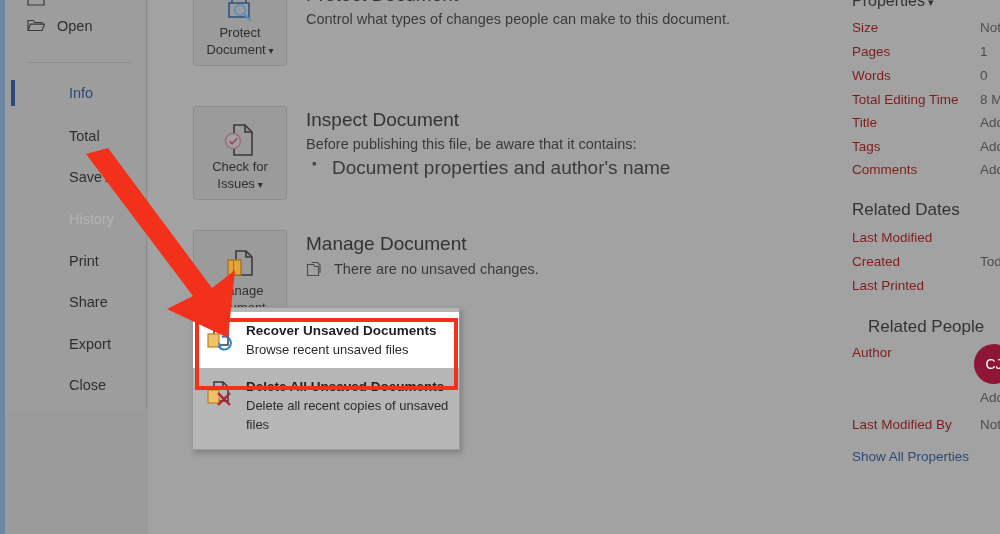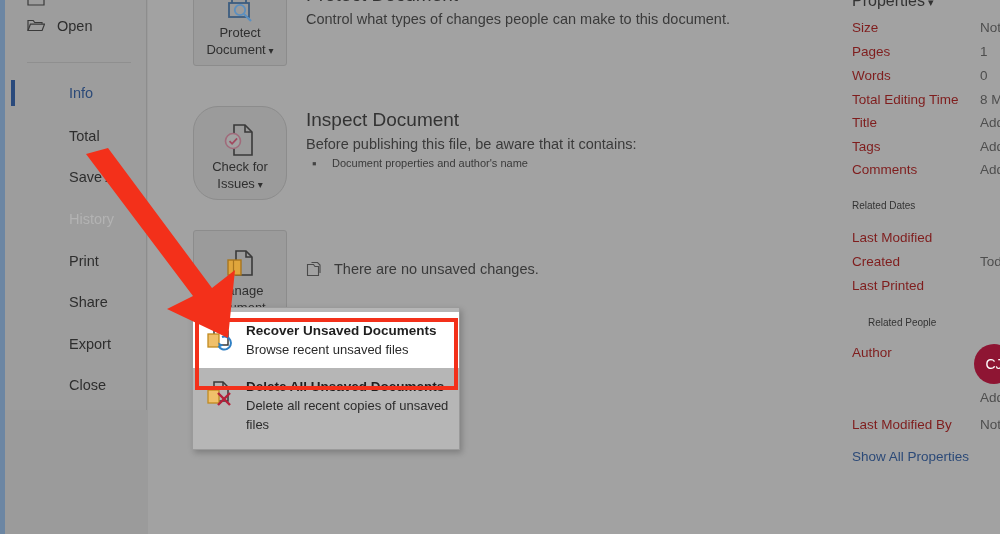--- a/index.html
+++ b/index.html
@@ -86,21 +86,21 @@
     font-size: 19px; color: #333;
     white-space: nowrap;
   }
   .sec-sub {
     position: absolute;
     font-size: 14.5px; color: #3a3a3a;
     white-space: nowrap;
   }
   .sec-bullet {
     position: absolute;
-    font-size: 11px; color: #3a3a3a;
+    font-size: 19px; color: #3a3a3a;
     white-space: nowrap;
     padding-left: 26px;
   }
   .sec-bullet::before {
     content: "\25AA";
     position: absolute; left: 6px; top: -1px;
     font-size: 13px; color: #444;
   }
   .sec-line-ico {
     position: absolute;
@@ -145,21 +145,21 @@
   }
 
   
   .pane {
     position: absolute; left: 852px; top: 0; width: 148px; height: 534px;
   }
   .pane-head {
     position: absolute; font-size: 16px; color: #333; white-space: nowrap;
   }
   .pane-sub {
-    position: absolute; font-size: 10px; color: #333; white-space: nowrap;
+    position: absolute; font-size: 17px; color: #333; white-space: nowrap;
   }
   .p-key {
     position: absolute; left: 0; font-size: 13.5px; color: #7f1d1d;
     white-space: nowrap;
   }
   .p-val {
     position: absolute; left: 128px; font-size: 13.5px; color: #4e4e4e;
     white-space: nowrap;
   }
   .p-link {
@@ -244,21 +244,21 @@
         </svg>
       </div>
       <div class="tile-label">Protect</div>
       <div class="tile-label">
         <span>Document</span><span class="chev"> ▾</span>
       </div>
     </div>
     <div class="sec-head" style="left:158px; top:-16px;">Protect Document</div>
     <div class="sec-sub" style="left:158px; top:11px;">Control what types of changes people can make to this document.</div>
 
-    <div class="tile" style="left:45px; top:106px;border-radius:25px;">
+    <div class="tile" style="left:45px; top:106px;">
       <div class="tile-ico">
         <svg width="40" height="38" viewBox="0 0 40 38">
           <path d="M14 4h11l7 7v23H14z" fill="none" stroke="#3a3a3a" stroke-width="1.6"></path>
           <path d="M25 4v7h7" fill="none" stroke="#3a3a3a" stroke-width="1.6"></path>
           <circle cx="13" cy="20" r="7.5" fill="#a2a2a2" stroke="#a06b7b" stroke-width="1.6"></circle>
           <path d="M9.5 20.2l2.6 2.6 5-5.4" fill="none" stroke="#a04a60" stroke-width="1.8"></path>
         </svg>
       </div>
       <div class="tile-label">Check for</div>
       <div class="tile-label">
@@ -276,20 +276,21 @@
           <path d="M26 6v6h6" fill="none" stroke="#3a3a3a" stroke-width="1.6"></path>
           <rect x="8" y="15" width="13" height="15" fill="#e0a63c" stroke="#a8761f" stroke-width="1.4"></rect>
           <line x1="13.5" y1="15" x2="13.5" y2="30" stroke="#a8761f" stroke-width="1.2"></line>
         </svg>
       </div>
       <div class="tile-label">Manage</div>
       <div class="tile-label">
         <span>Document</span><span class="chev"> ▾</span>
       </div>
     </div>
+    <div class="sec-head" style="left:158px; top:233px;">Manage Document</div>
     <div class="sec-line-ico" style="left:158px; top:261px;">
       <span style="position:absolute;left:0;top:0">
         <svg width="17" height="17" viewBox="0 0 17 17">
           <path d="M1.5 3.5h6l1.5 2h3.5v9h-11z" fill="none" stroke="#4a4a4a" stroke-width="1.1"></path>
           <path d="M5.5 1.5h6l2.5 2.5v8" fill="none" stroke="#4a4a4a" stroke-width="1.1"></path>
         </svg>
       </span>
       <span>There are no unsaved changes.</span>
     </div>
 

